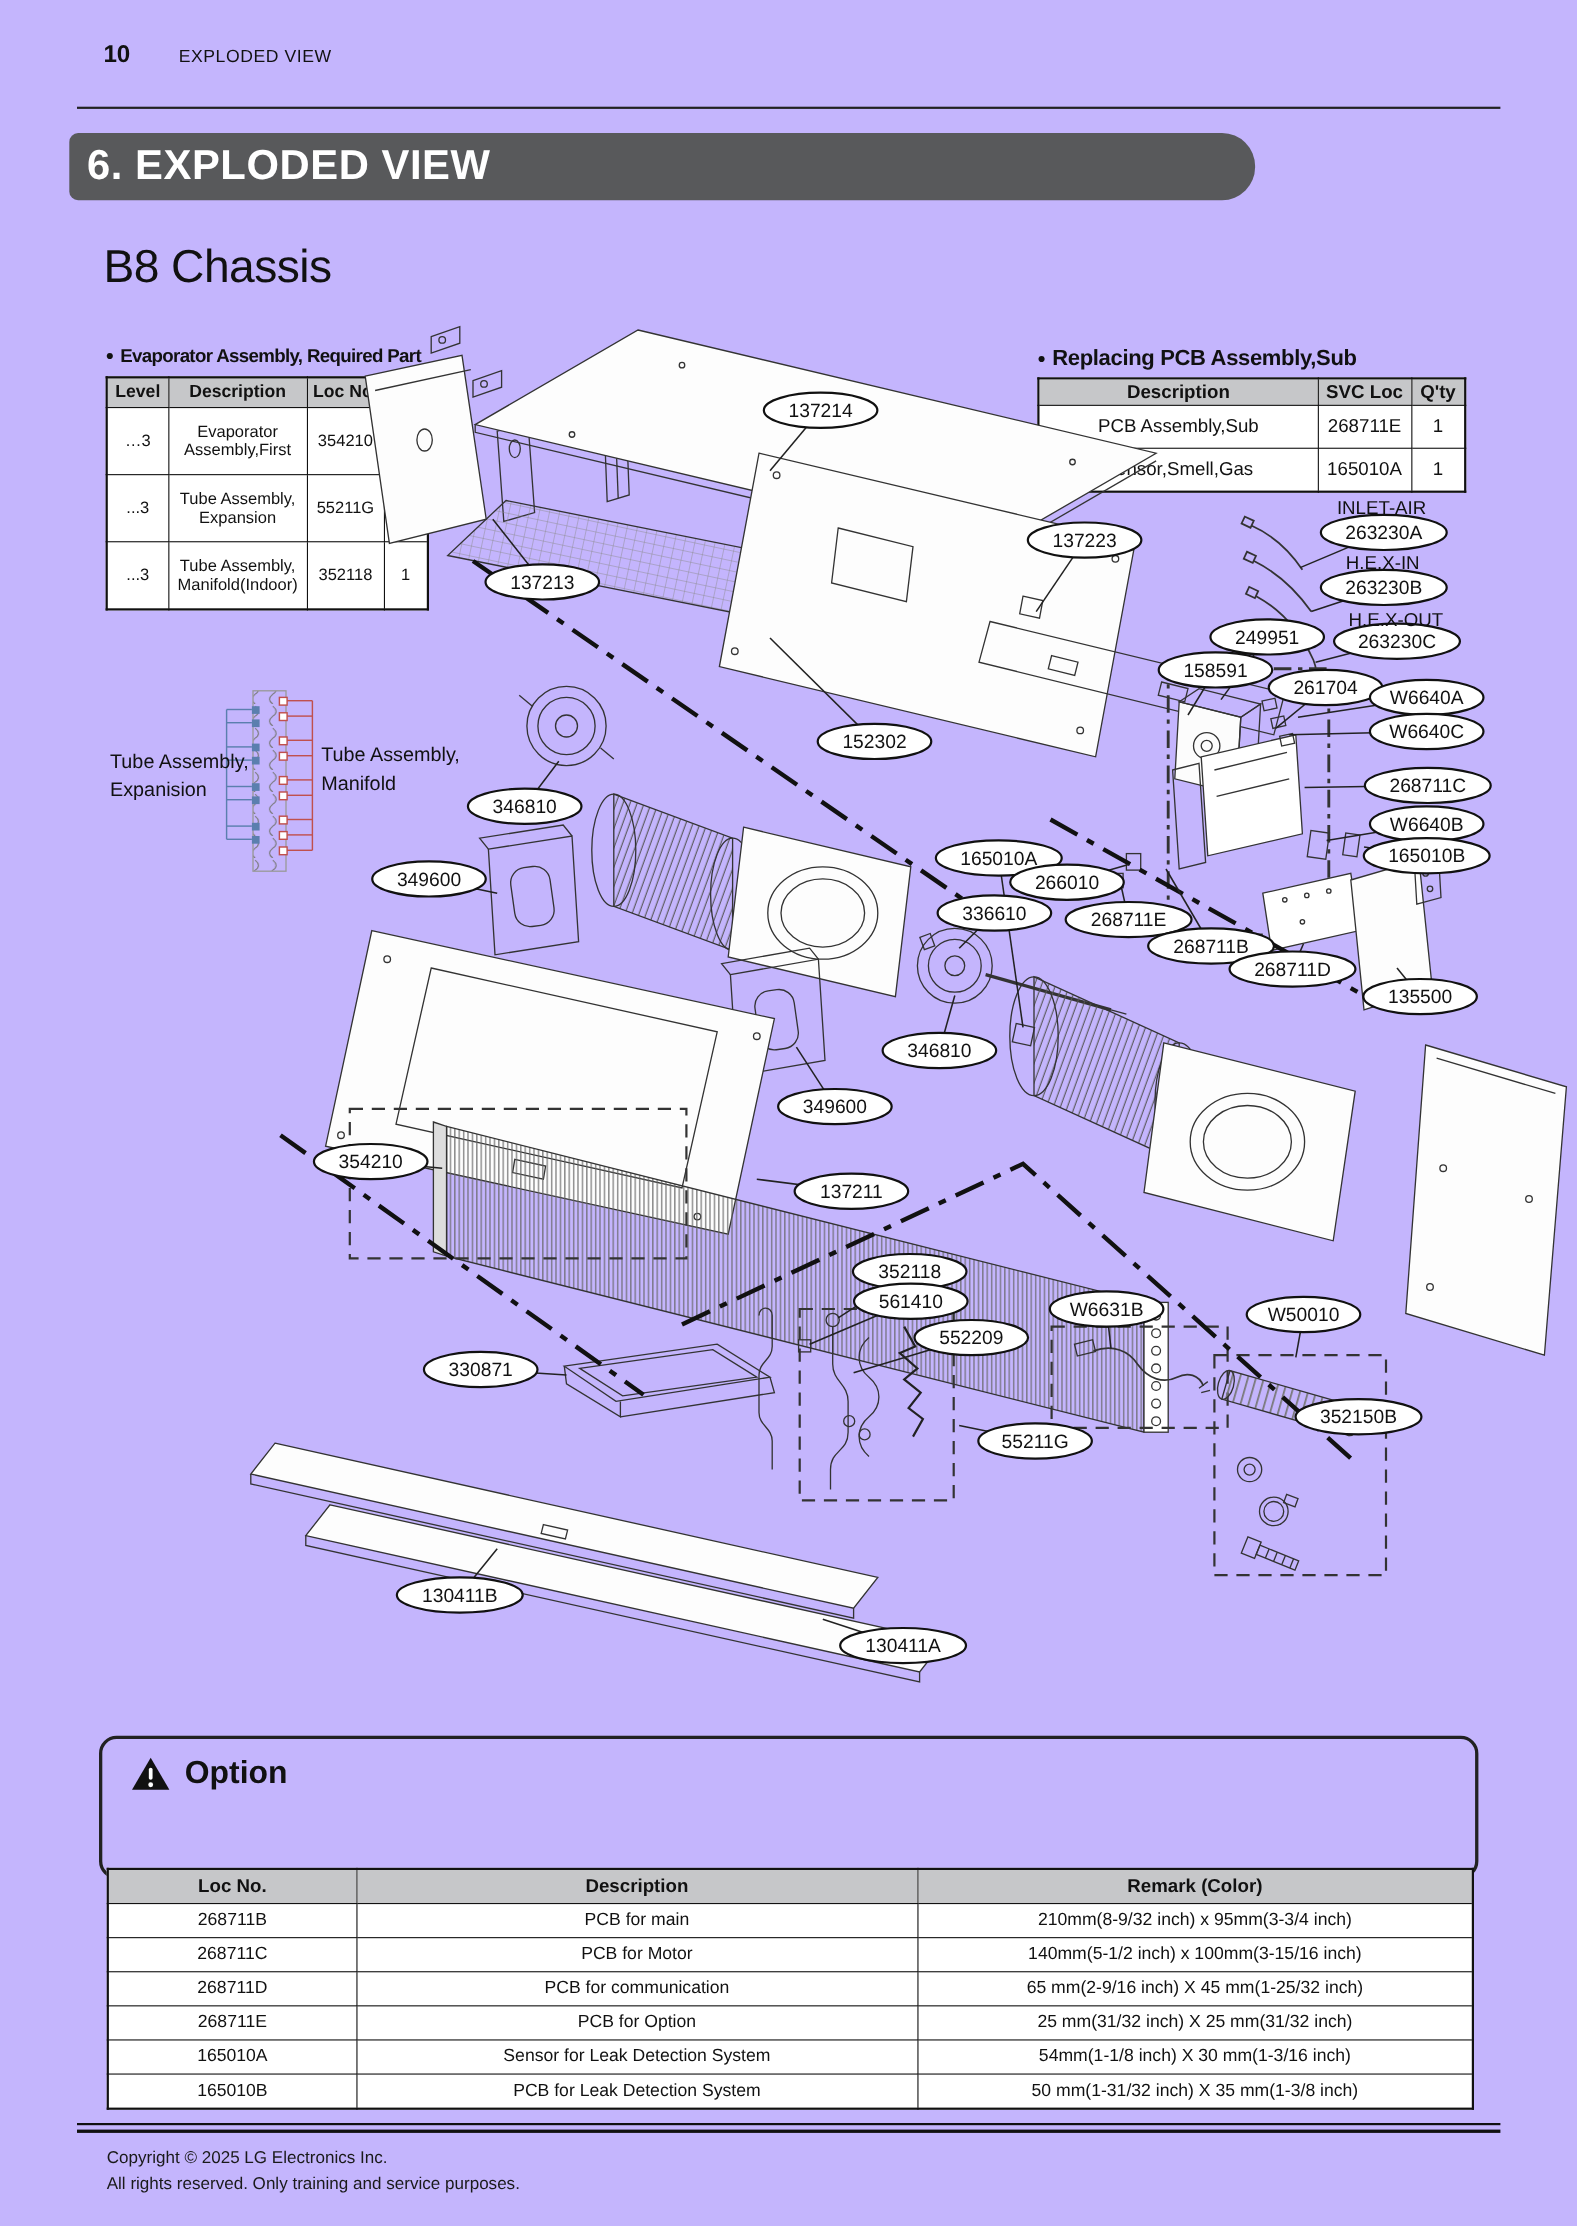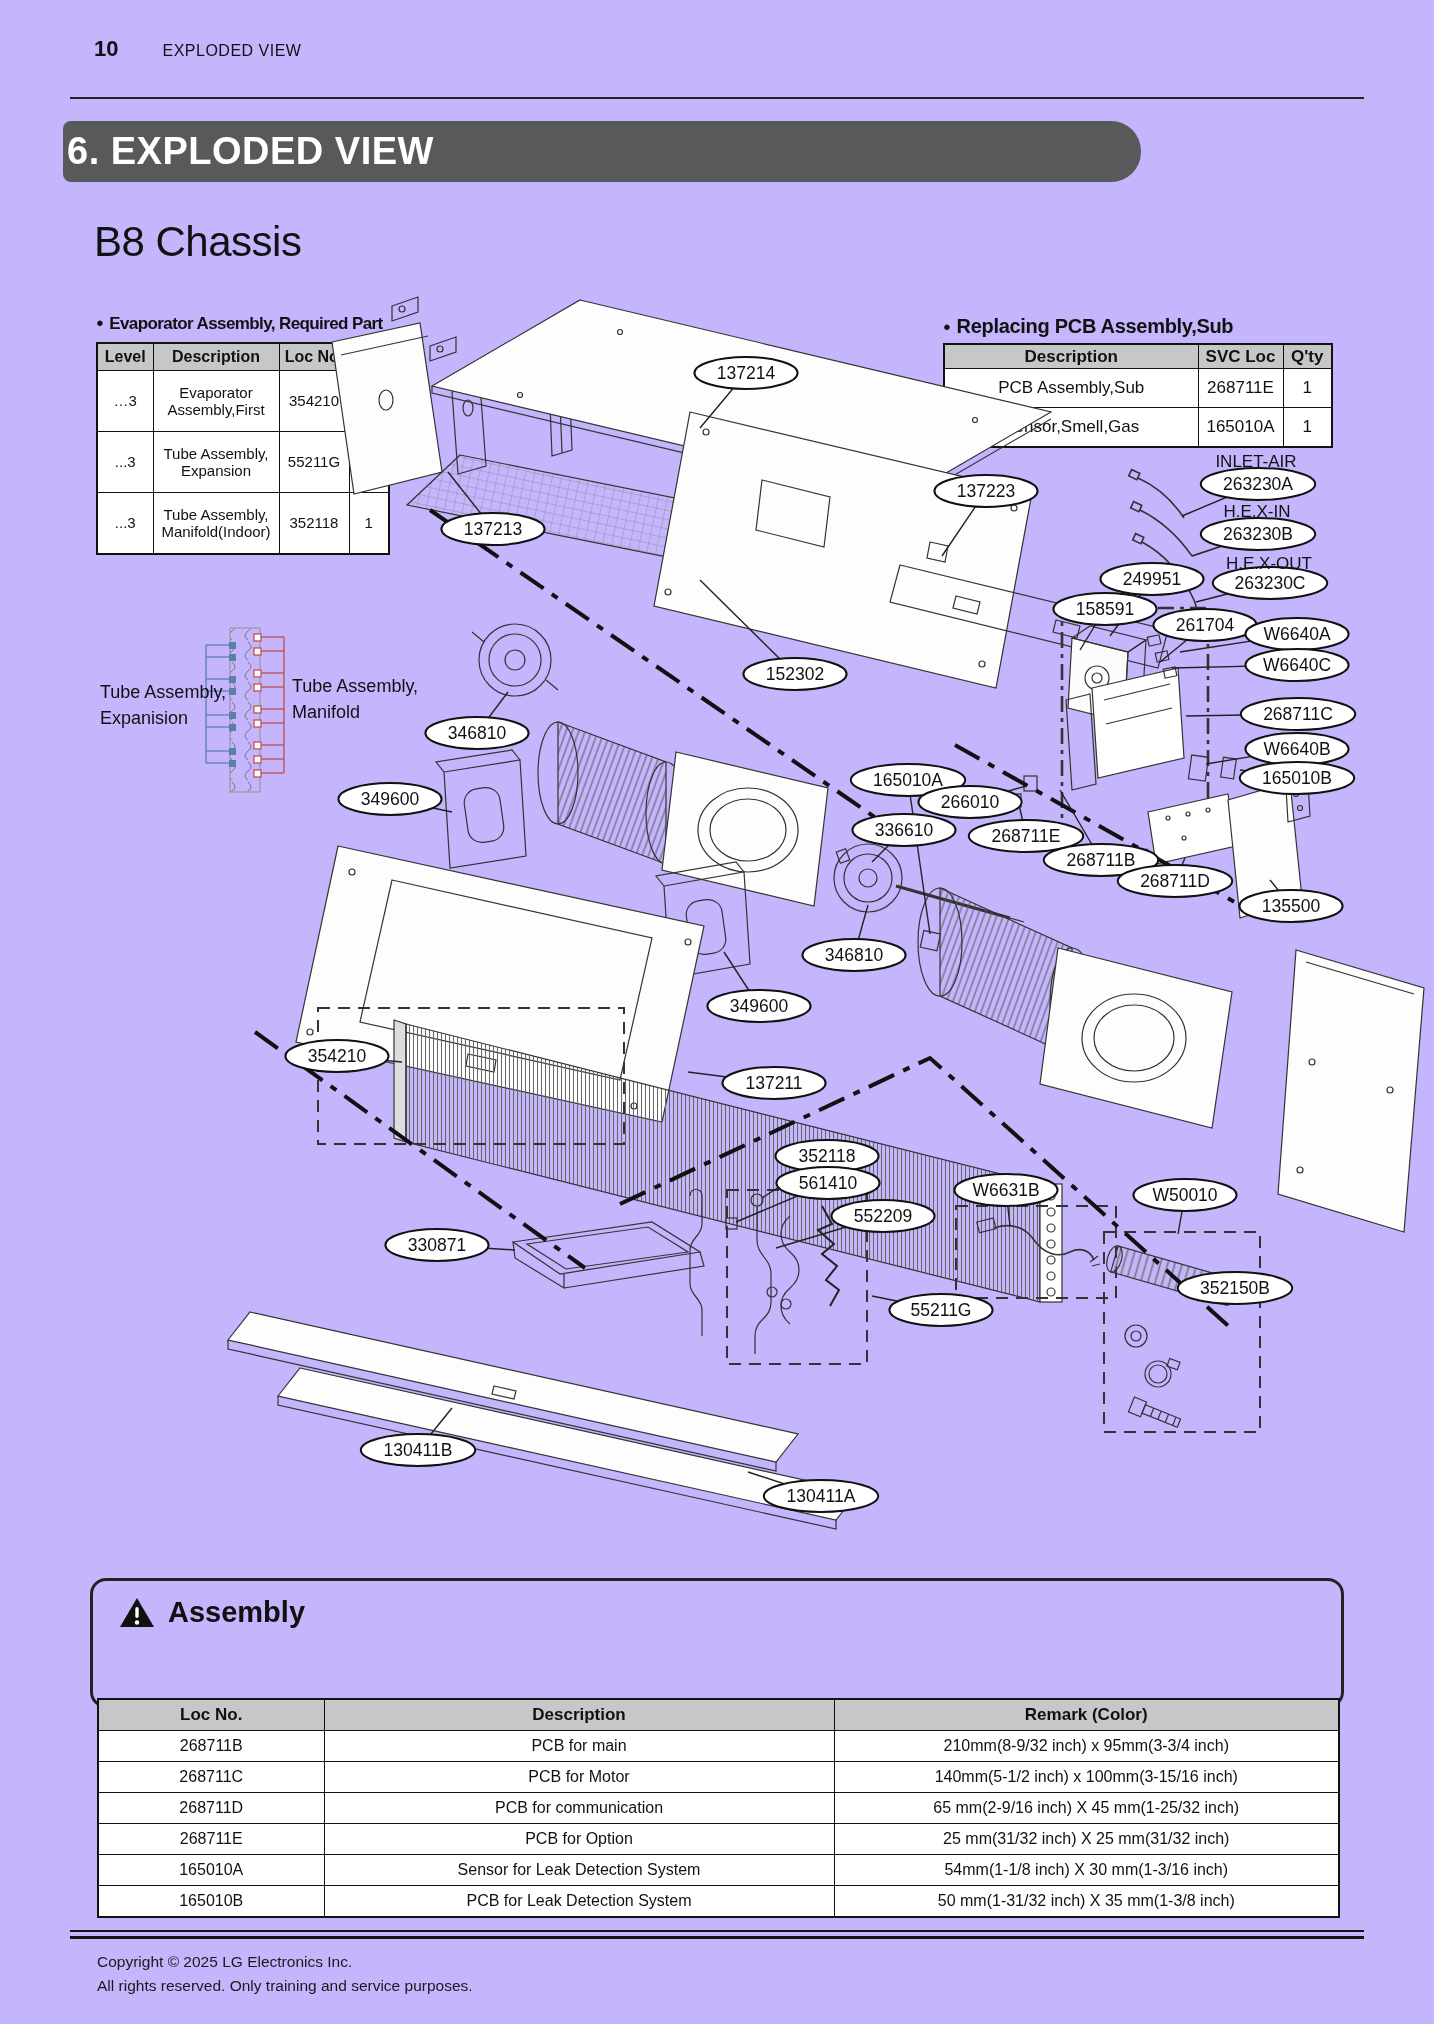--- a/index.html
+++ b/index.html
@@ -5,21 +5,21 @@
   html,body{margin:0;padding:0;background:#e8e8e8;}
   #page{position:relative;width:1434px;height:2024px;background:#c4b5fd;
         font-family:"Liberation Sans",sans-serif;color:#111;overflow:hidden;margin:0 auto;}
   
   .page-head{position:absolute;left:94px;top:36px;display:flex;align-items:baseline;gap:44px;}
   .page-num{font-size:22px;font-weight:bold;}
   .page-sec{font-size:16px;letter-spacing:.5px;}
   .head-rule{position:absolute;left:70px;top:97px;width:1294px;border-top:2px solid #222;}
   
   .banner{position:absolute;left:63px;top:121px;width:1078px;height:61px;background:#58595b;
-          border-radius:8px 30px 30px 8px;display:flex;align-items:center;padding-left:4px;box-sizing:border-box;}
+          border-radius:8px 30px 30px 8px;display:flex;align-items:center;padding-left:16px;box-sizing:border-box;}
   .banner span{color:#fff;font-size:38px;font-weight:bold;letter-spacing:.5px;}
   .chassis-title{position:absolute;left:94px;top:218px;margin:0;font-size:42px;font-weight:normal;letter-spacing:-.5px;}
   
   .tbl-label{position:absolute;font-weight:bold;white-space:nowrap;}
   .evap-label{left:96px;top:314px;font-size:17px;letter-spacing:-0.6px;}
   .pcb-label{left:943px;top:315px;font-size:20px;letter-spacing:-0.3px;}
   .tbl-label .bullet{font-size:13px;margin-right:6px;vertical-align:2px;}
   
   table{border-collapse:collapse;position:absolute;table-layout:fixed;background:#fff;padding-left:47px;}
   table,td,th{border:1.6px solid #111;}
@@ -627,21 +627,21 @@
       </g>
   </svg>
 
   <div class="warning-box">
     <div class="warning-head">
       <svg width="36" height="32" viewBox="0 0 36 32">
         <path d="M18,1 L35,30 L1,30 Z" fill="#111"></path>
         <rect x="16.3" y="10" width="3.4" height="11" rx="1.7" fill="#fff"></rect>
         <circle cx="18" cy="25.5" r="2.2" fill="#fff"></circle>
       </svg>
-      <span class="warning-title">Assembly</span>
+      <span class="warning-title">Option</span>
     </div>
   </div>
 
   <table class="parts">
     <colgroup>
         <col style="width:226px">
         <col style="width:510px">
         <col style="width:505px">
       </colgroup>
     <thead>

